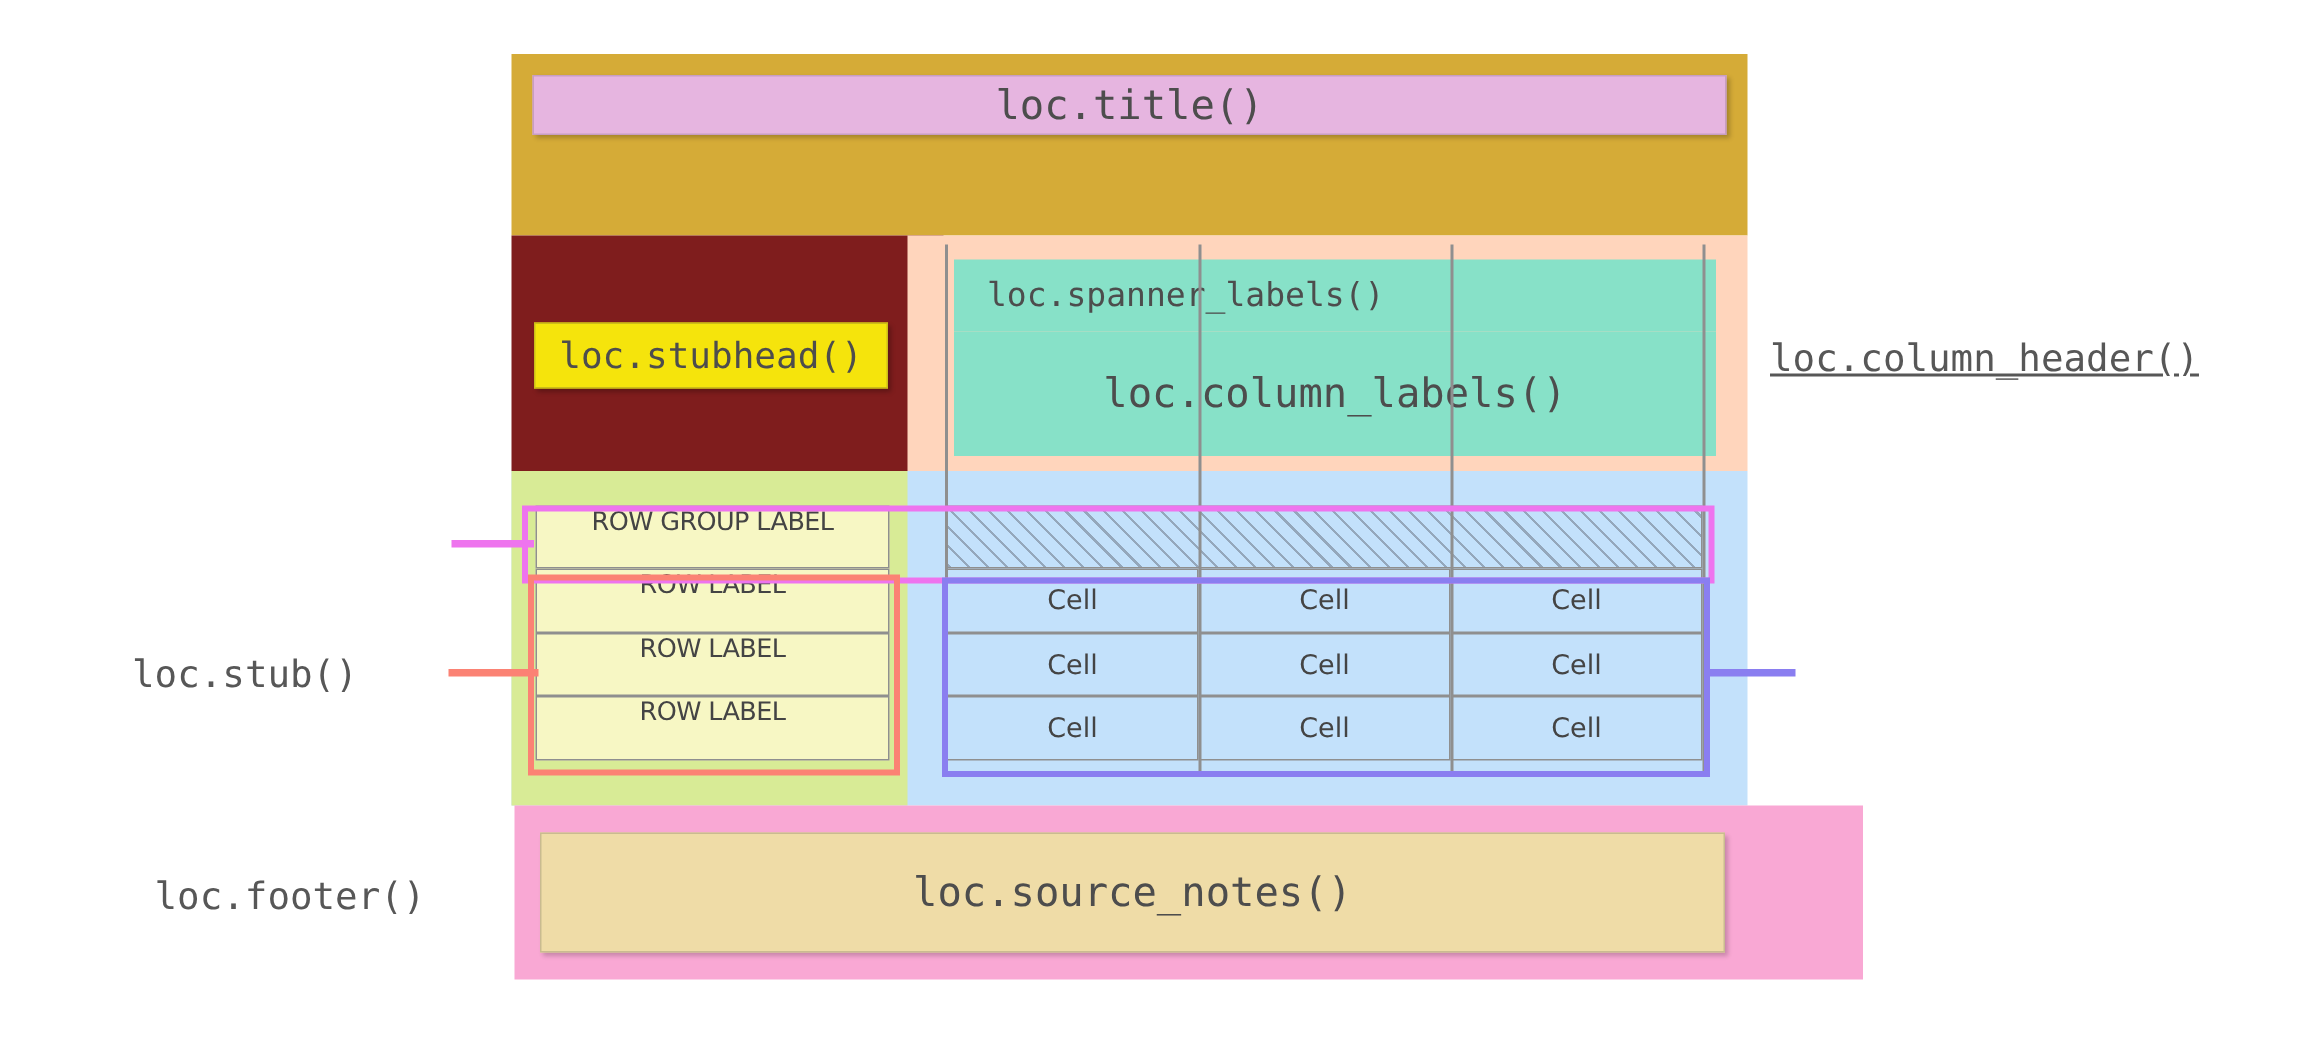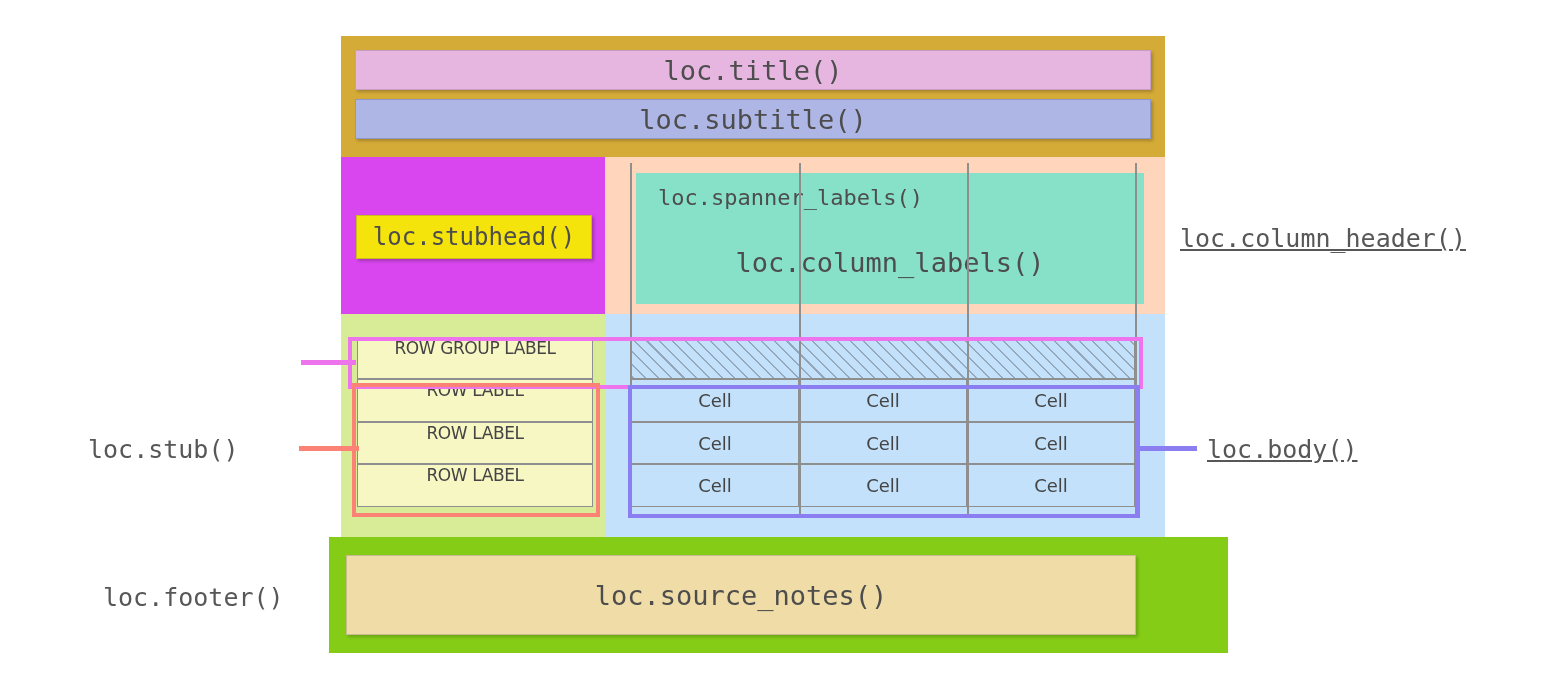--- a/index.html
+++ b/index.html
@@ -51,21 +51,21 @@
     position:absolute;inset:0;
     display:flex;align-items:center;justify-content:center;
     font-family:"DejaVu Sans Mono", monospace;
     font-size:27px;color:#4d4d4d;
     white-space:nowrap;
   }
 
   
   #stubhead-region{
     left:341px;top:157px;width:288px;height:157px;
-    background:#d946ef;
+    background:#7f1d1d;
   }
   #stubhead-box{
     left:15px;top:58px;width:236px;height:44px;
     background:#f5e40c;
     border:1px solid #cbbd19;
     box-shadow:2px 2px 3px rgba(0,0,0,.25);
   }
   #stubhead-box .boxtext{font-size:24px;}
 
   
@@ -134,22 +134,22 @@
         rgba(110,120,135,.55) 1.5px,
         rgba(0,0,0,0) 1.5px,
         rgba(0,0,0,0) 9px);
   }
 
   
   .vgrid{position:absolute;width:2px;background:#8f8f8f;}
 
   
   #footer-region{
-    left:329px;top:537px;width:899px;height:116px;
-    background:#84cc16;
+    left:343px;top:537px;width:899px;height:116px;
+    background:#f9a8d4;
   }
   #sourcenotes-box{
     left:17px;top:18px;width:790px;height:80px;
     background:#efdca7;
     border:1px solid #c9bb90;
     box-shadow:2px 2px 3px rgba(0,0,0,.2);
   }
   #sourcenotes-box .boxtext{font-size:27px;}
 
   
@@ -160,23 +160,20 @@
 </style>
 </head>
 <body>
 
 <div id="stage">
 
   <div class="region" id="header-region">
     <div class="abs" id="title-box">
       <span class="boxtext">loc.title()</span>
     </div>
-    <div class="abs" id="subtitle-box">
-      <span class="boxtext">loc.subtitle()</span>
-    </div>
   </div>
 
   <div class="region" id="stubhead-region">
     <div class="abs" id="stubhead-box">
       <span class="boxtext">loc.stubhead()</span>
     </div>
   </div>
 
   <div class="region" id="colhead-region">
     <div class="abs" id="colhead-teal-top"></div>
@@ -254,18 +251,17 @@
   <div class="outline" id="outline-body" style="left:628px;top:385px;width:512px;height:133px;"></div>
 
 
   <div class="anno right" style="left:1180px;top:224px;"><span>loc.column_header()</span></div>
 
   <div class="conn" style="left:301px;top:360px;width:55px;background:#ee74ee;"></div>
 
   <div class="anno left" style="left:88px;top:435px;"><span>loc.stub()</span></div>
   <div class="conn" style="left:299px;top:446px;width:60px;background:#fb8274;"></div>
 
-  <div class="anno right" style="left:1207px;top:435px;"><span>loc.body()</span></div>
   <div class="conn" style="left:1137px;top:446px;width:60px;background:#8a7ef0;"></div>
 
   <div class="anno left" style="left:103px;top:583px;"><span>loc.footer()</span></div>
 
 </div>
 
 </body></html>

